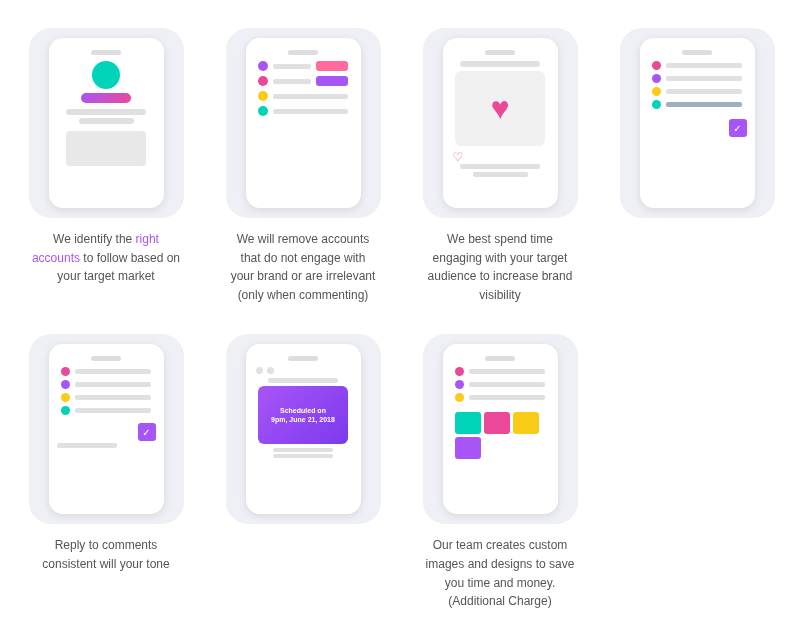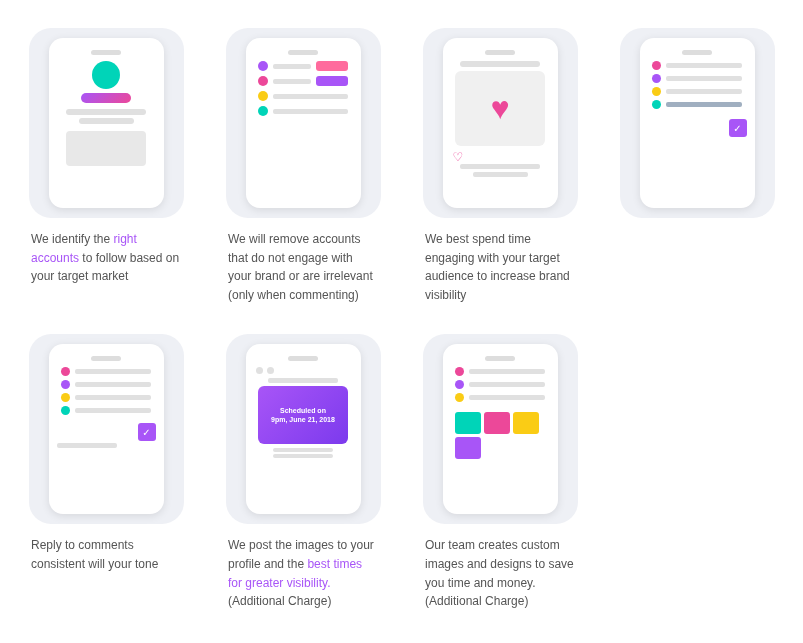--- a/index.html
+++ b/index.html
@@ -347,20 +347,21 @@
     }
     .color-block {
       width: 26px;
       height: 22px;
       border-radius: 3px;
     }
 
     .card-text {
       font-size: 12px;
       color: #555;
+      text-align: center;
       line-height: 1.55;
       max-width: 150px;
     }
     .card-text .highlight {
       color: #a855f7;
     }
   </style>
 </head>
 <body>
 
@@ -496,23 +497,20 @@
         <div class="phone7-scheduled">
           <div class="phone7-scheduled-text">
             <span>Scheduled on</span><br>
             <span>9pm, June 21, 2018</span>
           </div>
         </div>
         <div class="phone7-small-bar"></div>
         <div class="phone7-small-bar"></div>
       </div>
     </div>
-    <p class="card-text">
-      We post the images to your profile and the <span class="highlight">best times for greater visibility.</span> (Additional Charge)
-    </p>
   </div>
 
   <div class="card">
     <div class="phone-wrapper">
       <div class="phone">
         <div class="phone-notch"></div>
         <div class="phone8-row">
           <div class="phone8-dot" style="background:#ec4899"></div>
           <div class="phone8-line"></div>
         </div>

